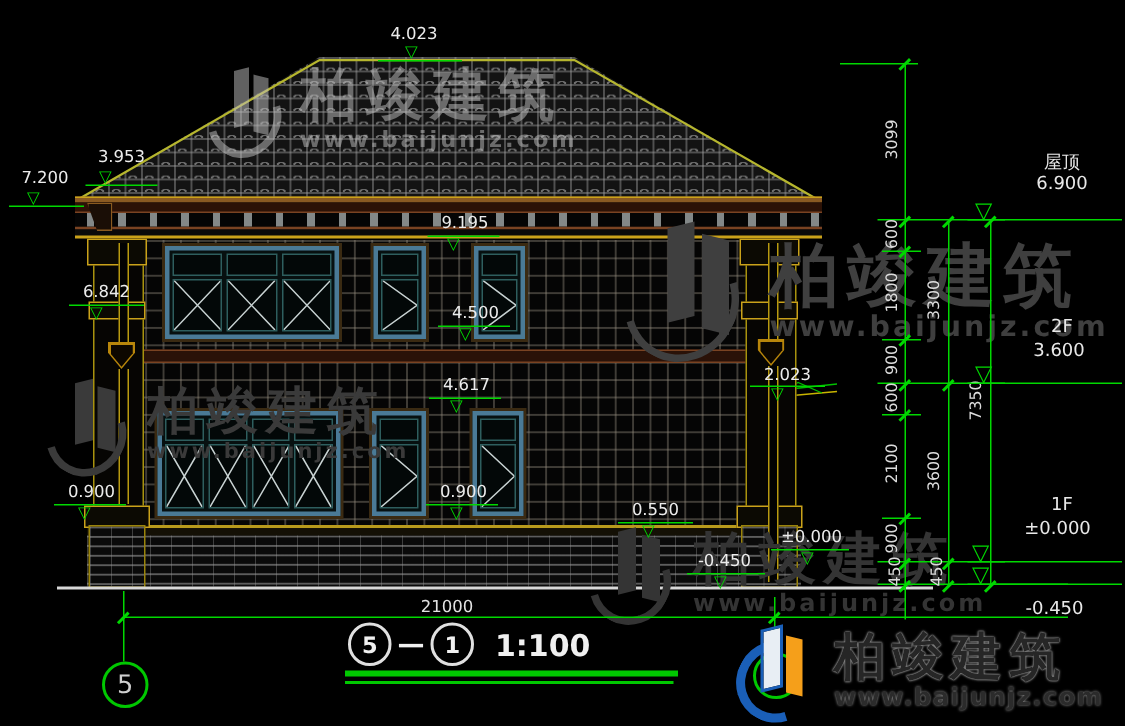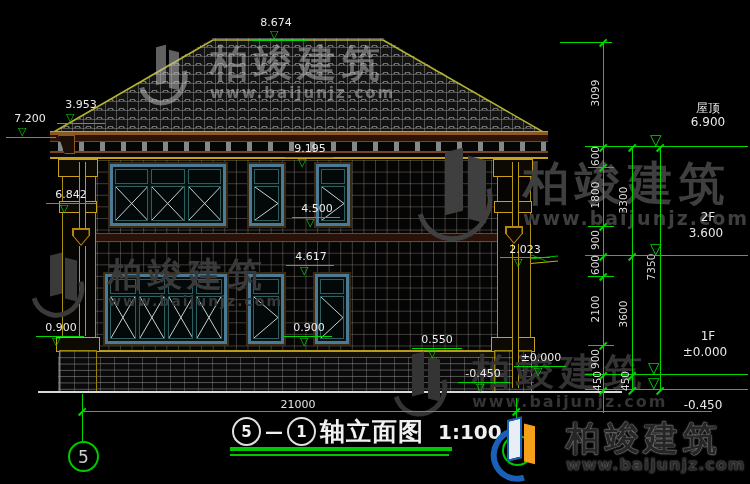--- a/index.html
+++ b/index.html
@@ -52,21 +52,21 @@
   .flagtxt{position:absolute;color:#e8e8e8;font-size:12px;text-align:center;white-space:nowrap;}
   
   .axc{position:absolute;width:27px;height:27px;border:2px solid #00c800;border-radius:50%;
        color:#cfcfcf;font-size:17px;display:flex;align-items:center;justify-content:center;}
   .titlebar{position:absolute;display:flex;align-items:center;gap:4px;color:#f0f0f0;}
   .tcirc{width:25px;height:25px;border:2px solid #e0e0e0;border-radius:50%;display:flex;
          align-items:center;justify-content:center;font-size:15px;font-weight:bold;flex:0 0 auto;}
   .tname{font-size:25px;font-weight:bold;letter-spacing:1px;}
   .tscale{font-size:20px;font-weight:bold;margin-left:10px;}
   
-  .wm{position:absolute;display:flex;align-items:center;gap:20px;justify-content:space-between;}
+  .wm{position:absolute;display:flex;align-items:center;gap:10px;justify-content:space-between;}
   .wmtxt .n{font-weight:bold;letter-spacing:6px;line-height:1.05;}
   .wmtxt .u{font-weight:bold;letter-spacing:2px;}
   .wlogo{position:relative;flex:0 0 auto;}
   .wlogo .arc{position:absolute;left:2%;top:16%;width:74%;height:74%;border-radius:50%;
       border:5px solid currentcolor;border-top-color:transparent;border-left-color:transparent;
       transform:rotate(28deg);}
   .wlogo .b1{position:absolute;left:34%;top:4%;width:20%;height:66%;background:currentcolor;transform:skewY(-14deg);}
   .wlogo .b2{position:absolute;left:60%;top:12%;width:20%;height:66%;background:currentcolor;transform:skewY(14deg);}
   .brand .b1{background:#e8eef4;outline:2px solid #1a5fb8;}
   .brand .b2{background:#f59f1a;}
@@ -276,21 +276,21 @@
         <span class="b2"></span>
       </div>
     <div class="wmtxt">
       <div class="n" style="font-size:38px;">柏竣建筑</div>
       <div class="u" style="font-size:16px;">www.baijunjz.com</div>
     </div>
   </div>
 
   <div class="abs" style="left:0;top:0;width:750px;height:484px;z-index:3;">
 
-    <div class="abs mklbl" style="left:250px;top:16px;width:52px;">8.674</div>
+    <div class="abs mklbl" style="left:250px;top:16px;width:52px;">4.023</div>
     <span class="abs tri" style="left:270px;top:30px;">▽</span>
     <div class="abs gl" style="left:252px;top:40px;width:56px;height:1px;"></div>
 
     <div class="abs mklbl" style="left:56px;top:98px;width:50px;">3.953</div>
     <span class="abs tri" style="left:66px;top:113px;">▽</span>
     <div class="abs gl" style="left:57px;top:123px;width:48px;height:1px;"></div>
 
     <div class="abs mklbl" style="left:6px;top:112px;width:48px;text-align:center;">7.200</div>
     <span class="abs tri" style="left:18px;top:127px;">▽</span>
     <div class="abs gl" style="left:6px;top:137px;width:50px;height:1px;"></div>
@@ -403,21 +403,20 @@
     <div class="abs dimtxt" style="left:268px;top:398px;width:60px;text-align:center;">21000</div>
     <div class="abs gl" style="left:82px;top:394px;width:1px;height:47px;"></div>
     <div class="abs gl" style="left:516px;top:398px;width:1px;height:38px;"></div>
     <div class="axc" style="left:68px;top:441px;">5</div>
     <div class="axc" style="left:502px;top:435px;">1</div>
 
     <div class="titlebar" style="left:232px;top:415px;">
       <span class="tcirc">5</span>
       <span style="font-size:18px;font-weight:bold;">—</span>
       <span class="tcirc">1</span>
-      <span class="tname">轴立面图</span>
       <span class="tscale">1:100</span>
     </div>
     <div class="abs" style="left:230px;top:447px;width:222px;height:4px;background:#00c800;"></div>
     <div class="abs" style="left:230px;top:454px;width:219px;height:2px;background:#00c800;"></div>
   </div>
 
   <div class="wm brand" style="left:490px;top:418px;z-index:4;">
     <div class="wlogo" style="width:56px;height:58px;color:#1a5fb8;">
         <span class="arc"></span>
         <span class="b1"></span>

